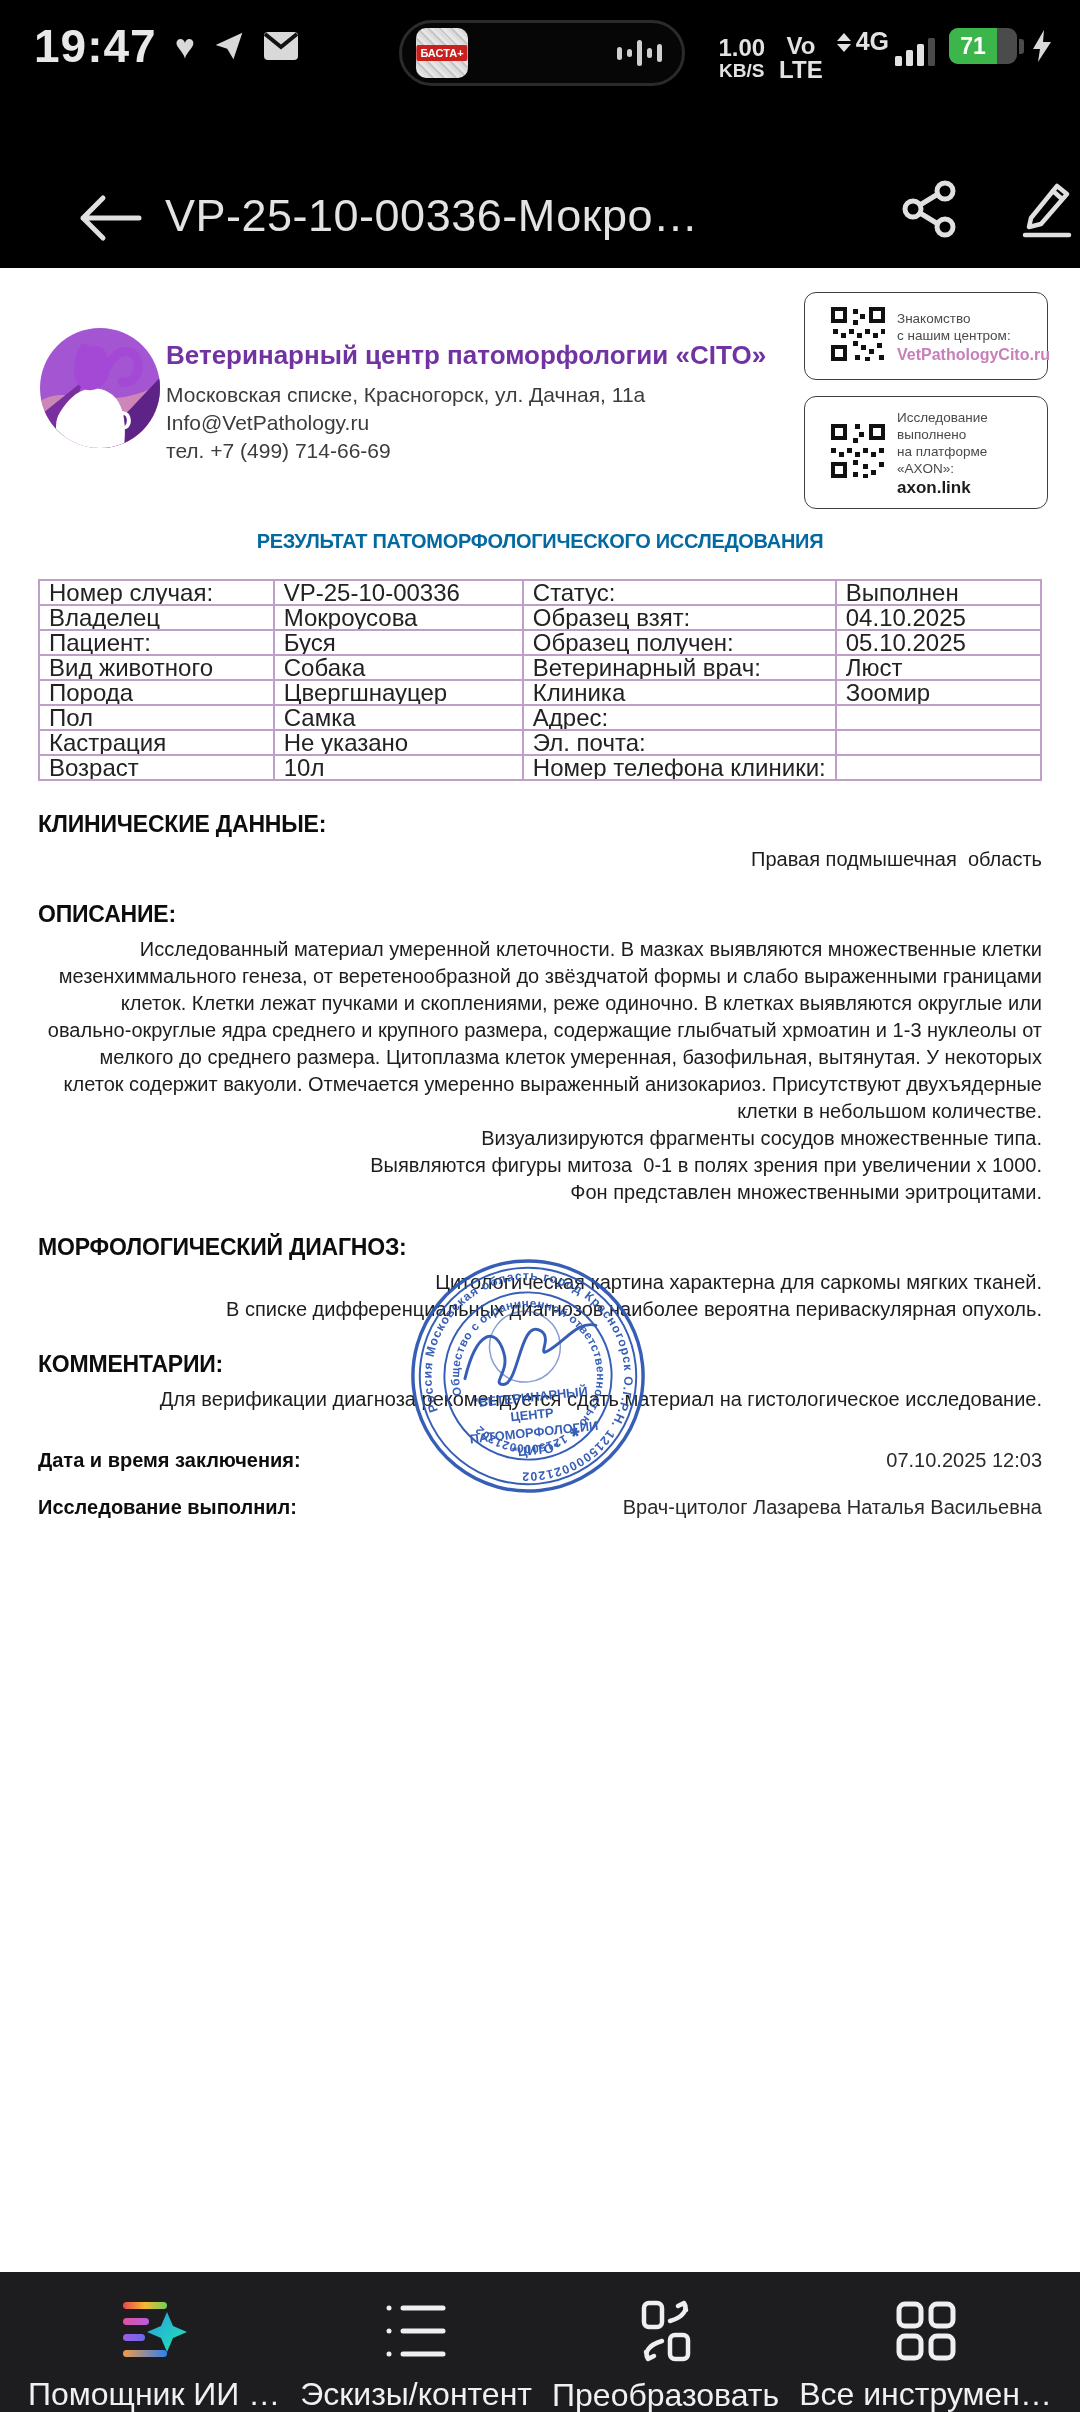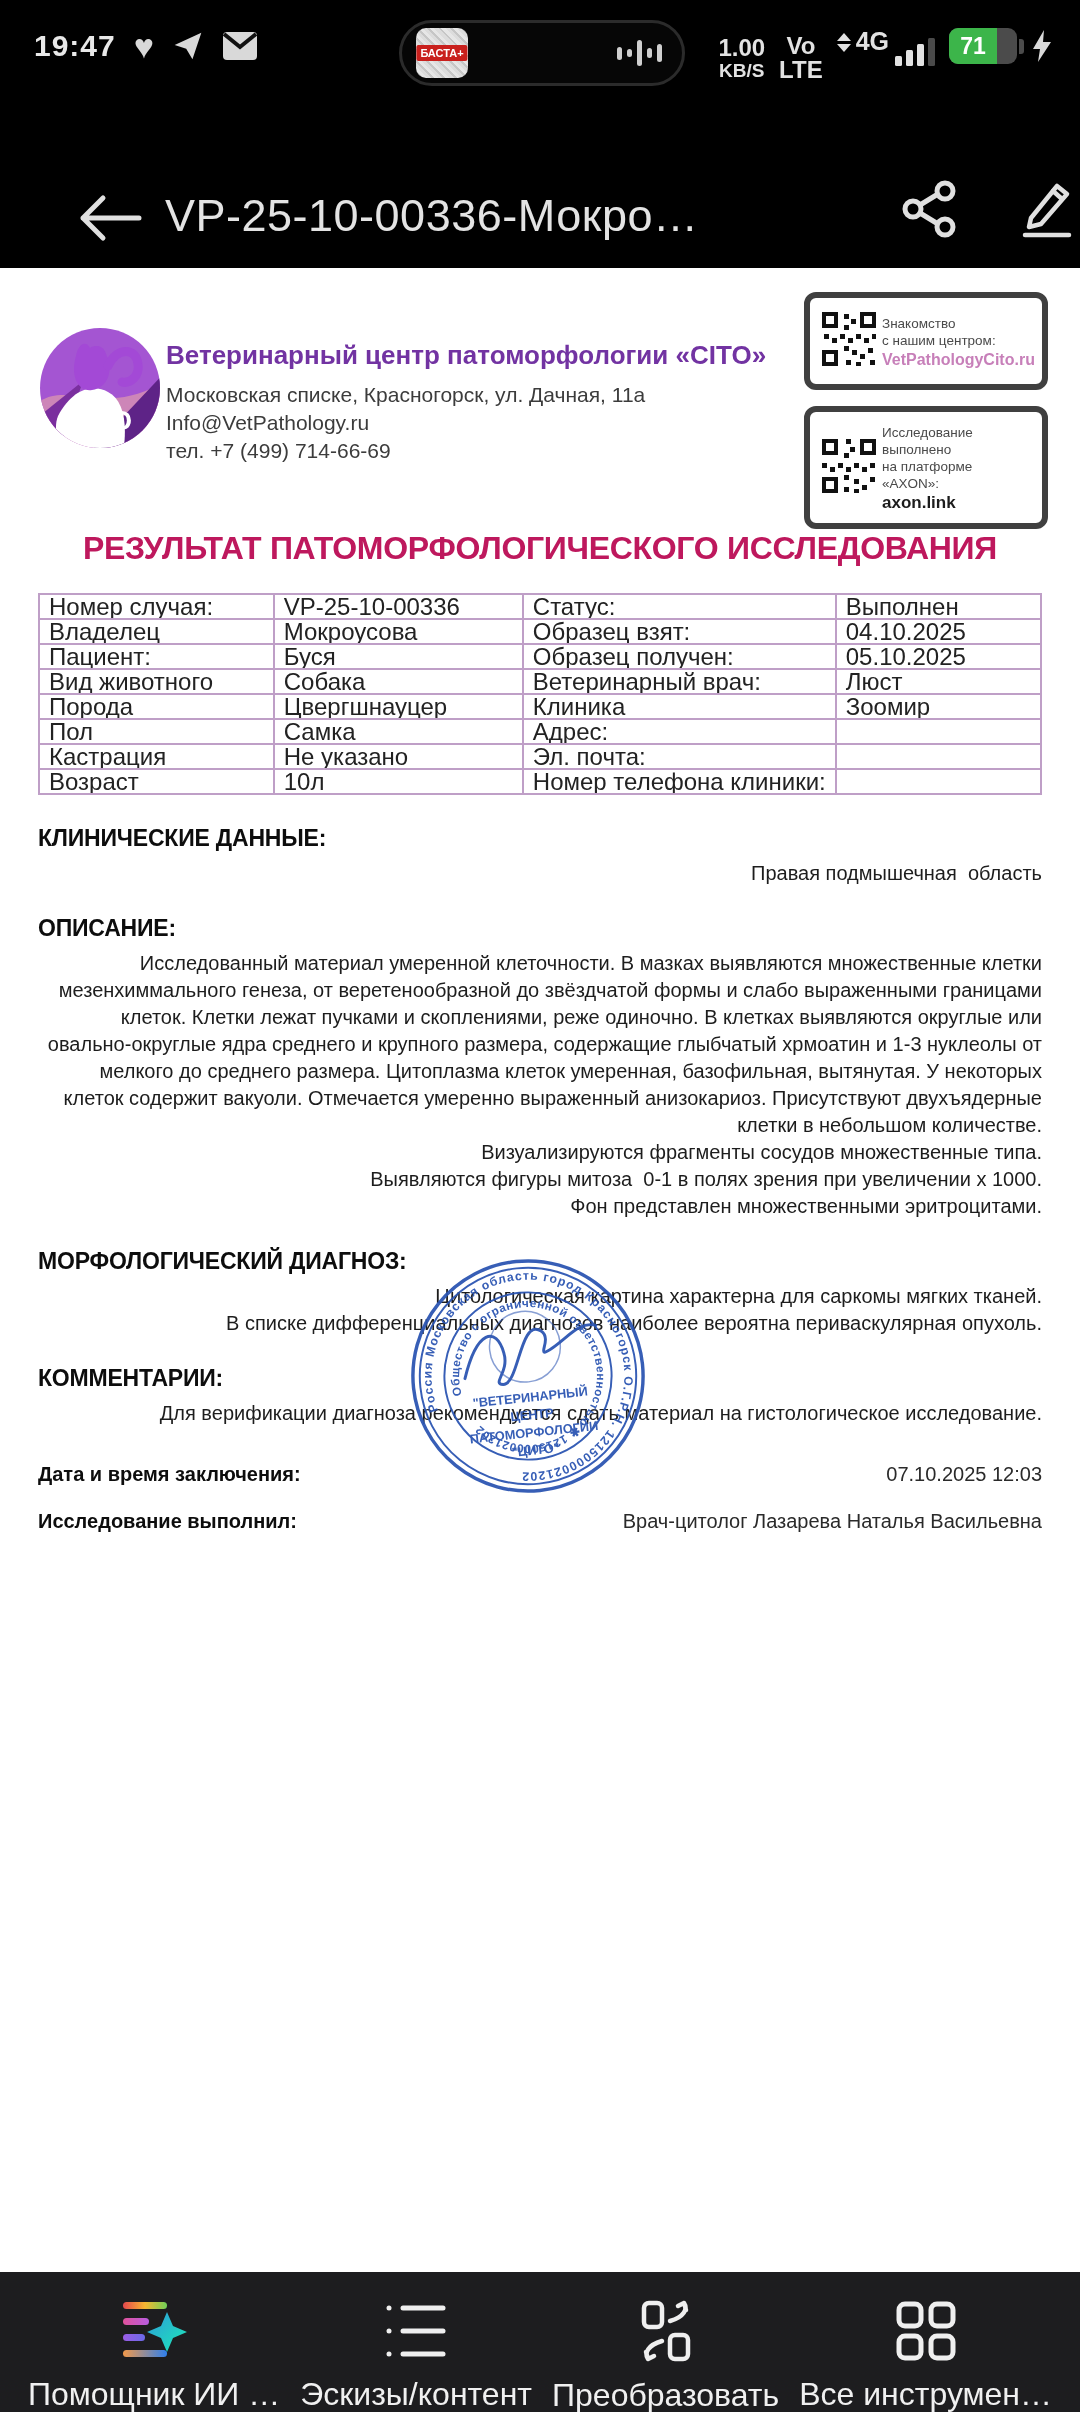--- a/index.html
+++ b/index.html
@@ -5,21 +5,21 @@
   * { box-sizing: border-box; margin: 0; padding: 0; }
   html,body { width:1080px; height:2412px; }
   body {
     font-family: "Liberation Sans", "DejaVu Sans", sans-serif;
     background:#000; position:relative; overflow:hidden;
   }
   
   .status-bar { position:absolute; top:0; left:0; width:1080px; height:92px;
     display:flex; align-items:center; color:#ddd; }
   .sb-left { position:absolute; left:34px; top:0; height:92px; display:flex; align-items:center; gap:18px; }
-  .sb-time { font-size:30px; font-weight:bold; color:#e8e8e8; letter-spacing:1px; }
+  .sb-time { font-size:46px; font-weight:bold; color:#e8e8e8; letter-spacing:1px; }
   .sb-ico { color:#d9d9d9; display:flex; align-items:center; }
   .media-pill { position:absolute; left:399px; top:20px; width:286px; height:66px;
     background:#060606; border:3px solid #2b2b2b; border-radius:36px;
     display:flex; align-items:center; justify-content:space-between; padding:0 14px; }
   .album-art { width:52px; height:50px; border-radius:10px; position:relative; overflow:hidden;
     background:repeating-linear-gradient(45deg,#dcdcdc 0 3px,#c6c6c6 3px 5px,#e6e6e6 5px 8px); }
   .album-badge { position:absolute; left:50%; top:50%; transform:translate(-50%,-50%);
     background:#c9201d; color:#fff; font-size:11px; font-weight:bold; padding:2px 4px; border-radius:2px; white-space:nowrap; }
   .waveform { display:flex; align-items:center; gap:5px; height:30px; margin-right:6px; }
   .waveform span { width:5px; border-radius:3px; background:#cfcfcf; display:block; }
@@ -53,27 +53,27 @@
   
   .doc { position:absolute; top:268px; left:0; width:1080px; height:2004px; background:#fff;
     color:#1e1e1e; }
   .doc-inner { position:relative; width:100%; height:100%; padding:0 38px; }
   .clinic-row { position:relative; height:248px; }
   .logo { position:absolute; left:0; top:58px; width:124px; height:124px; }
   .clinic-info { position:absolute; left:128px; top:72px; }
   .clinic-name { color:#7233a2; font-size:26px; font-weight:bold; margin-bottom:10px; }
   .clinic-line { font-size:21px; color:#3c3c3c; line-height:28px; }
   .qr-col { position:absolute; right:-6px; top:24px; width:244px; display:flex; flex-direction:column; gap:16px; }
-  .qr-card { border:6px solid #404040; border-radius:12px; background:#fff; padding:12px 10px;
-    display:flex; align-items:center; gap:4px; min-height:88px; }
+  .qr-card { border:1px solid #404040; border-radius:12px; background:#fff; padding:12px 24px;
+    display:flex; align-items:center; gap:10px; min-height:88px; }
   .qr-box { flex:0 0 58px; }
   .qr-text { font-size:13.5px; color:#4a4a4a; line-height:17px; }
   .qr-link-pink { color:#c77fb9; font-weight:bold; font-size:16px; margin-top:2px; }
   .qr-link-bold { color:#1c1c1c; font-weight:bold; font-size:17px; margin-top:2px; }
-  .report-title { text-align:center; font-size:32px; font-weight:bold; color:#be185d;
+  .report-title { text-align:center; font-size:20px; font-weight:bold; color:#0369a1;
     letter-spacing:-0.3px; margin-top:14px; }
   table.case { width:100%; border-collapse:collapse; margin-top:26px; }
   table.case td { border:2px solid #bf9fc7; font-size:24px; color:#222; padding:1px 9px;
     height:23px; line-height:21px; white-space:nowrap; overflow:hidden; }
   .sec-title { font-size:23px; font-weight:bold; color:#0d0d0d; letter-spacing:-0.2px; }
   .sec-body { margin-top:8px; }
   .sec-body .line { font-size:20px; line-height:27px; color:#1d1d1d; white-space:pre-wrap;text-align:right; }
   .sec { margin-top:28px; }
   .sec.first { margin-top:30px; }
   .doc-footer { margin-top:36px; }

